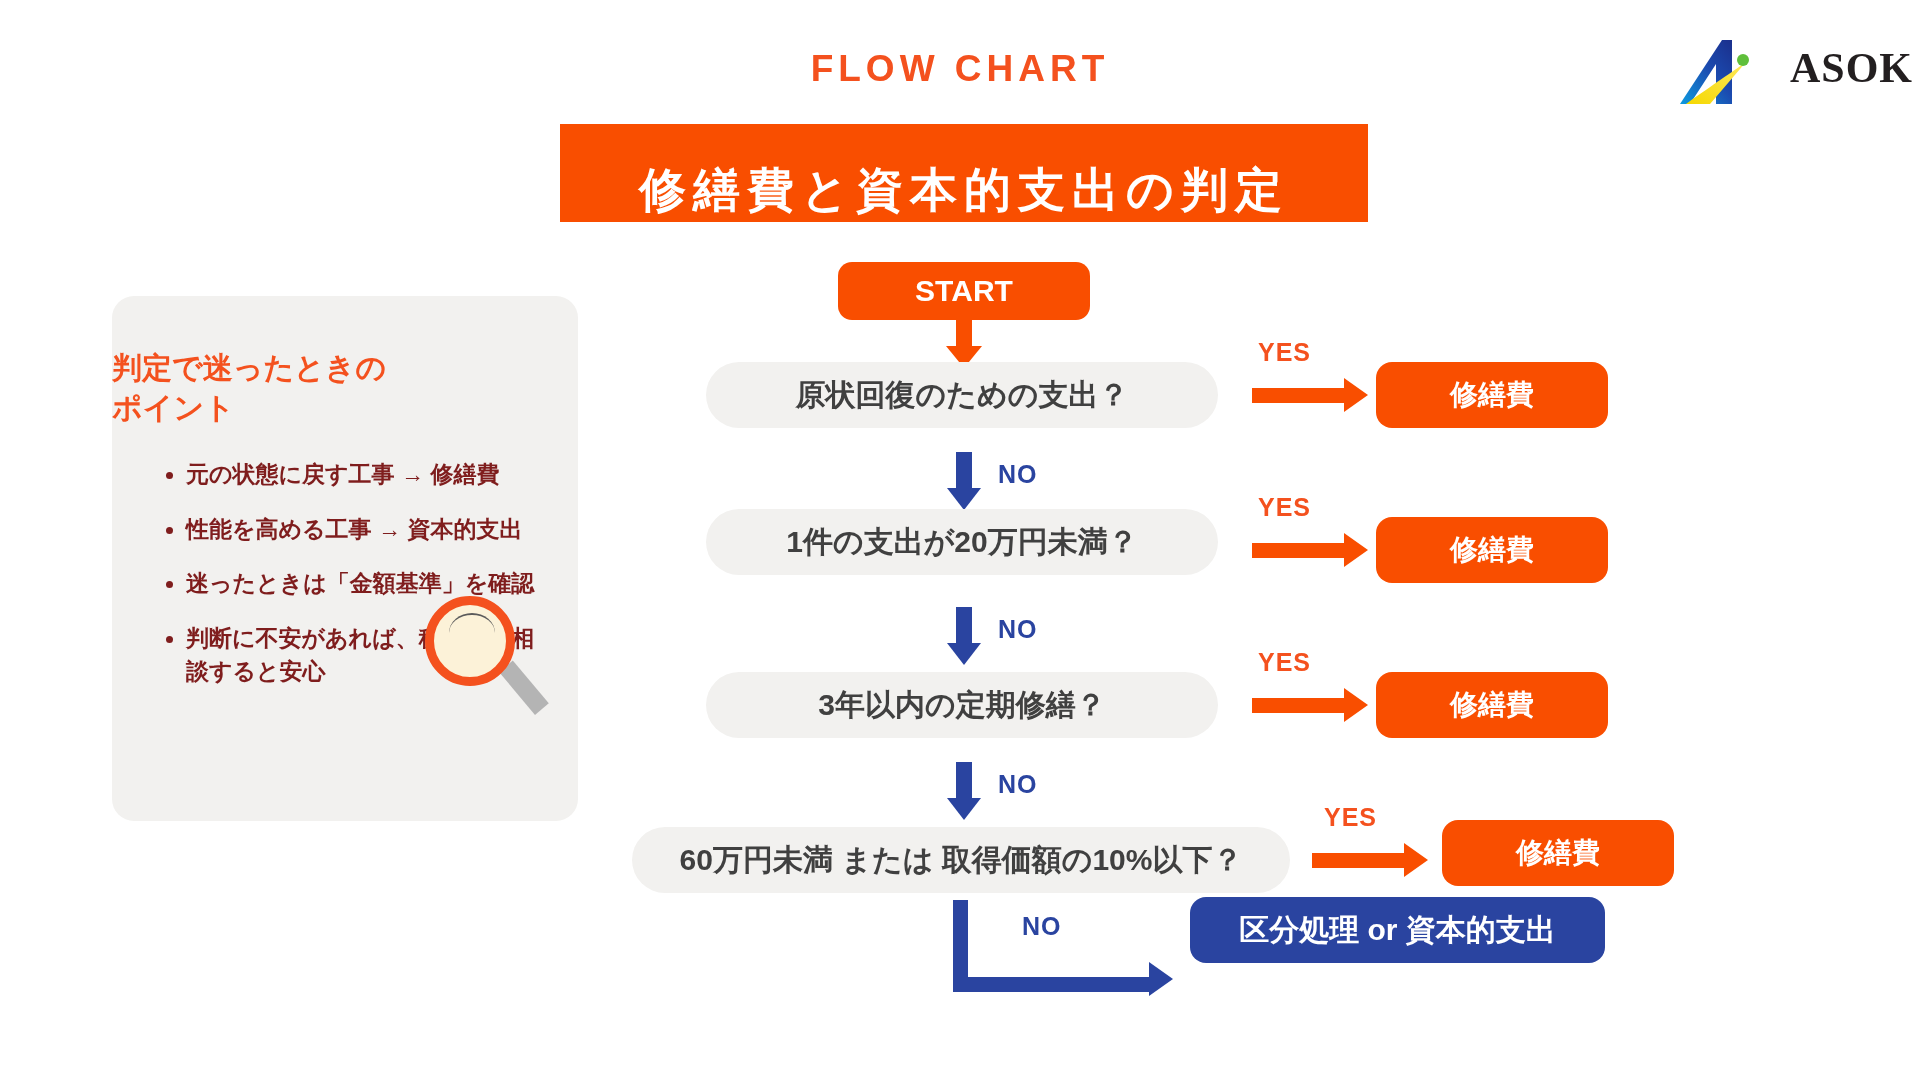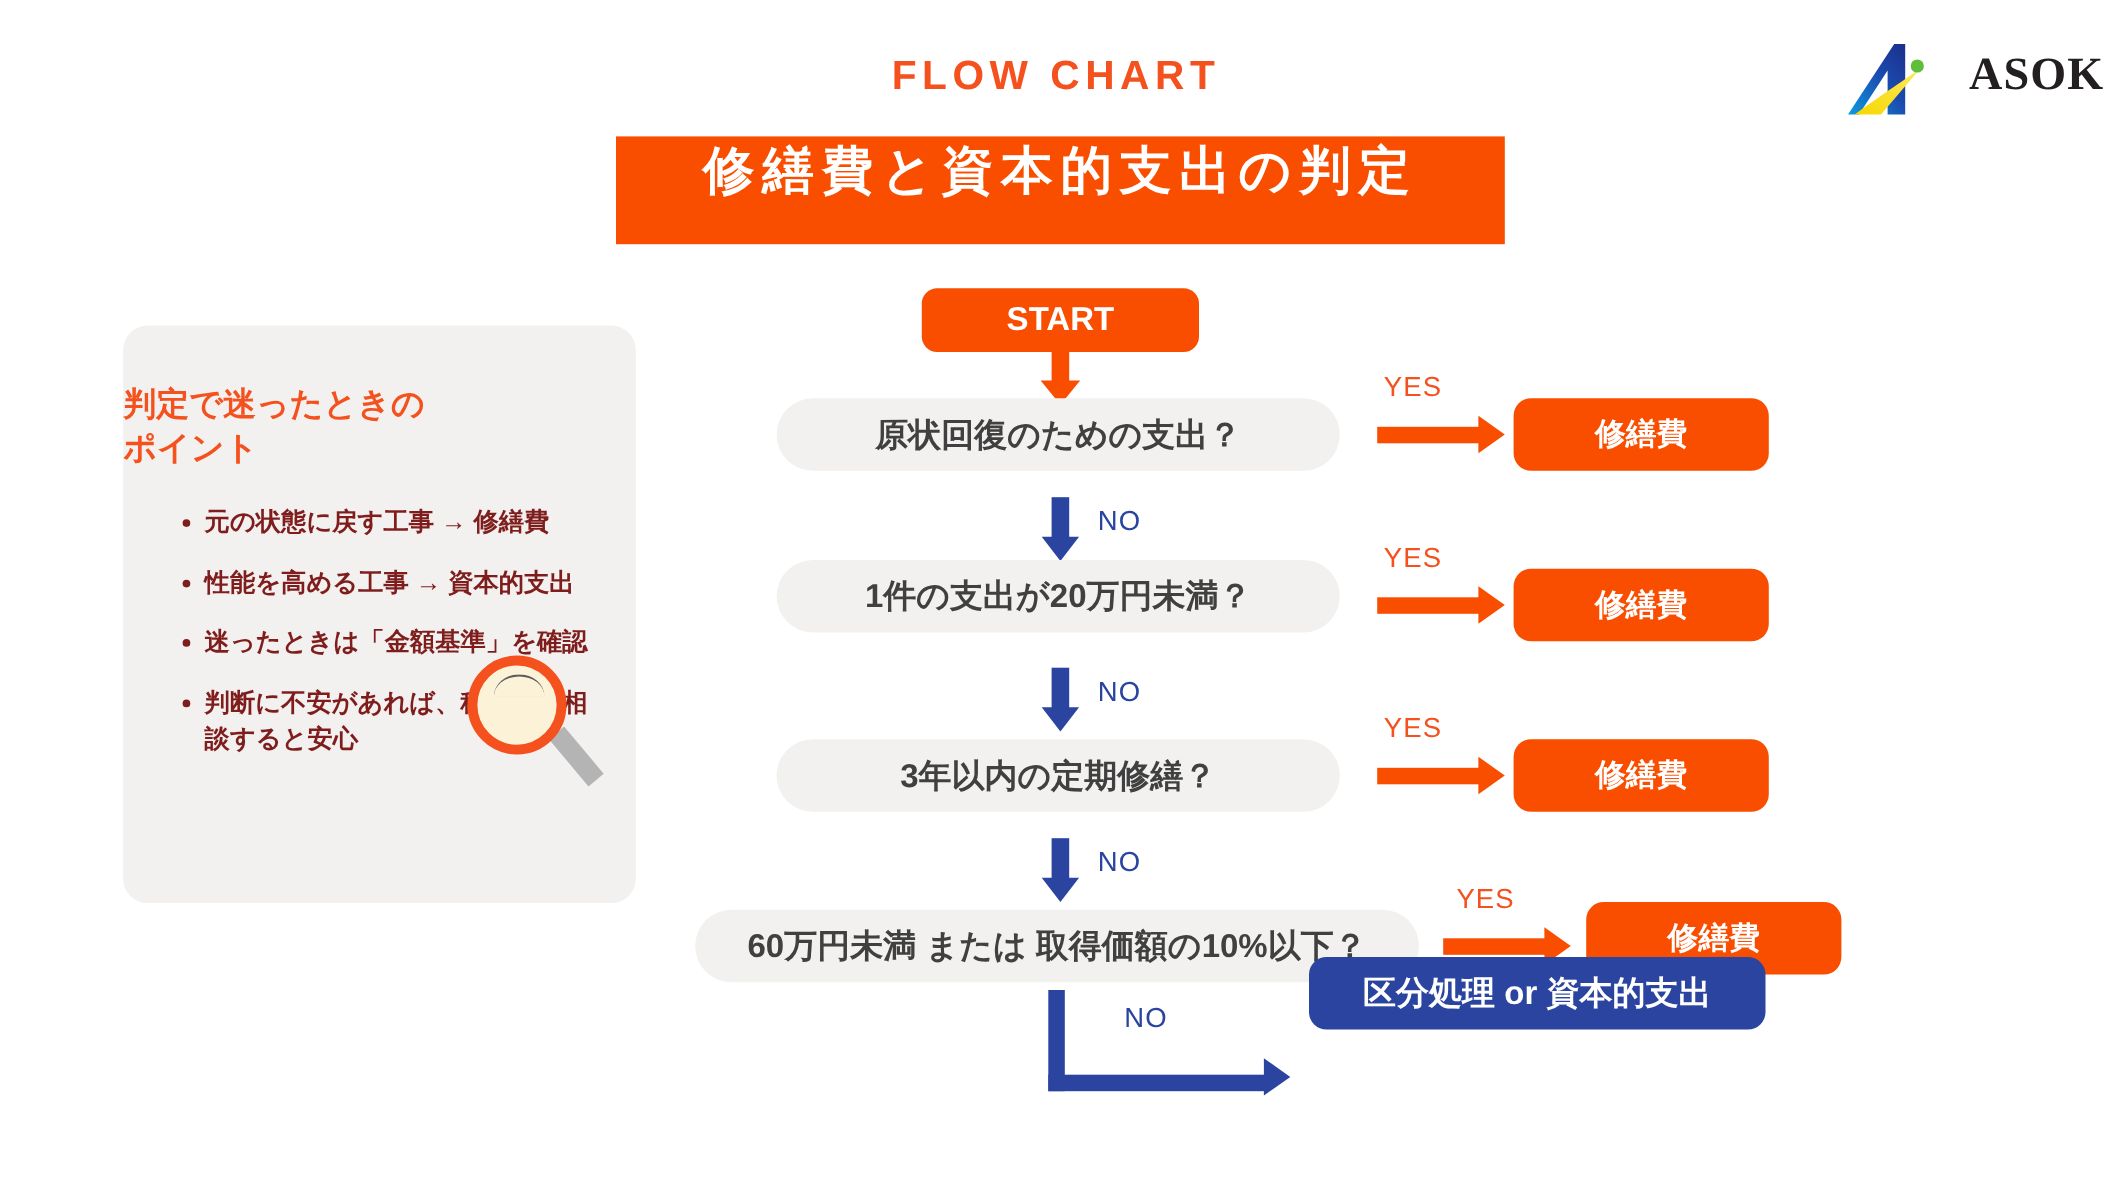--- a/index.html
+++ b/index.html
@@ -9,21 +9,21 @@
   }
   .abs{position:absolute;}
 
   
   #flow-kicker{
     left:0;right:0;top:48px;text-align:center;
     font-size:37px;font-weight:bold;letter-spacing:5px;color:#F4511E;
   }
   #title-banner{
     left:560px;top:124px;width:808px;height:98px;background:#F94E00;
-    display:flex;align-items:flex-start;justify-content:center;
+    display:flex;align-items:flex-end;justify-content:center;
   }
   #title-banner .t{
     color:#ffffff;font-size:47px;font-weight:bold;letter-spacing:7px;
   }
 
   
   #logo{left:1680px;top:38px;width:250px;height:72px;font-weight:bold;}
   #logo .mark{position:absolute;left:0;top:0;width:70px;height:72px;}
   #logo .word{
     position:absolute;left:110px;top:6px;font-size:42px;color:#231f20;
@@ -82,26 +82,26 @@
 
   .d1{left:706px;top:362px;width:512px;height:66px;}
   .d2{left:706px;top:509px;width:512px;height:66px;}
   .d3{left:706px;top:672px;width:512px;height:66px;}
   .d4{left:632px;top:827px;width:658px;height:66px;}
 
   .r1{left:1376px;top:362px;width:232px;height:66px;}
   .r2{left:1376px;top:517px;width:232px;height:66px;}
   .r3{left:1376px;top:672px;width:232px;height:66px;}
   .r4{left:1442px;top:820px;width:232px;height:66px;}
-  .rb{left:1190px;top:870px;width:415px;height:66px;}
+  .rb{left:1190px;top:897px;width:415px;height:66px;}
 
   
   .conn{position:absolute;}
   .lbl{
-    position:absolute;font-size:25px;font-weight:normal;letter-spacing:1px;
+    position:absolute;font-size:25px;font-weight:bold;letter-spacing:1px;
   }
   .lbl.yes{color:#F4511E;}
   .lbl.no{color:#2A44A0;}
 
   
   .varrow-orange .stem{position:absolute;left:10px;top:0;width:16px;height:28px;background:#F94E00;}
   .varrow-orange .head{
     position:absolute;left:0;top:26px;width:0;height:0;
     border-left:18px solid transparent;border-right:18px solid transparent;
     border-top:22px solid #F94E00;

